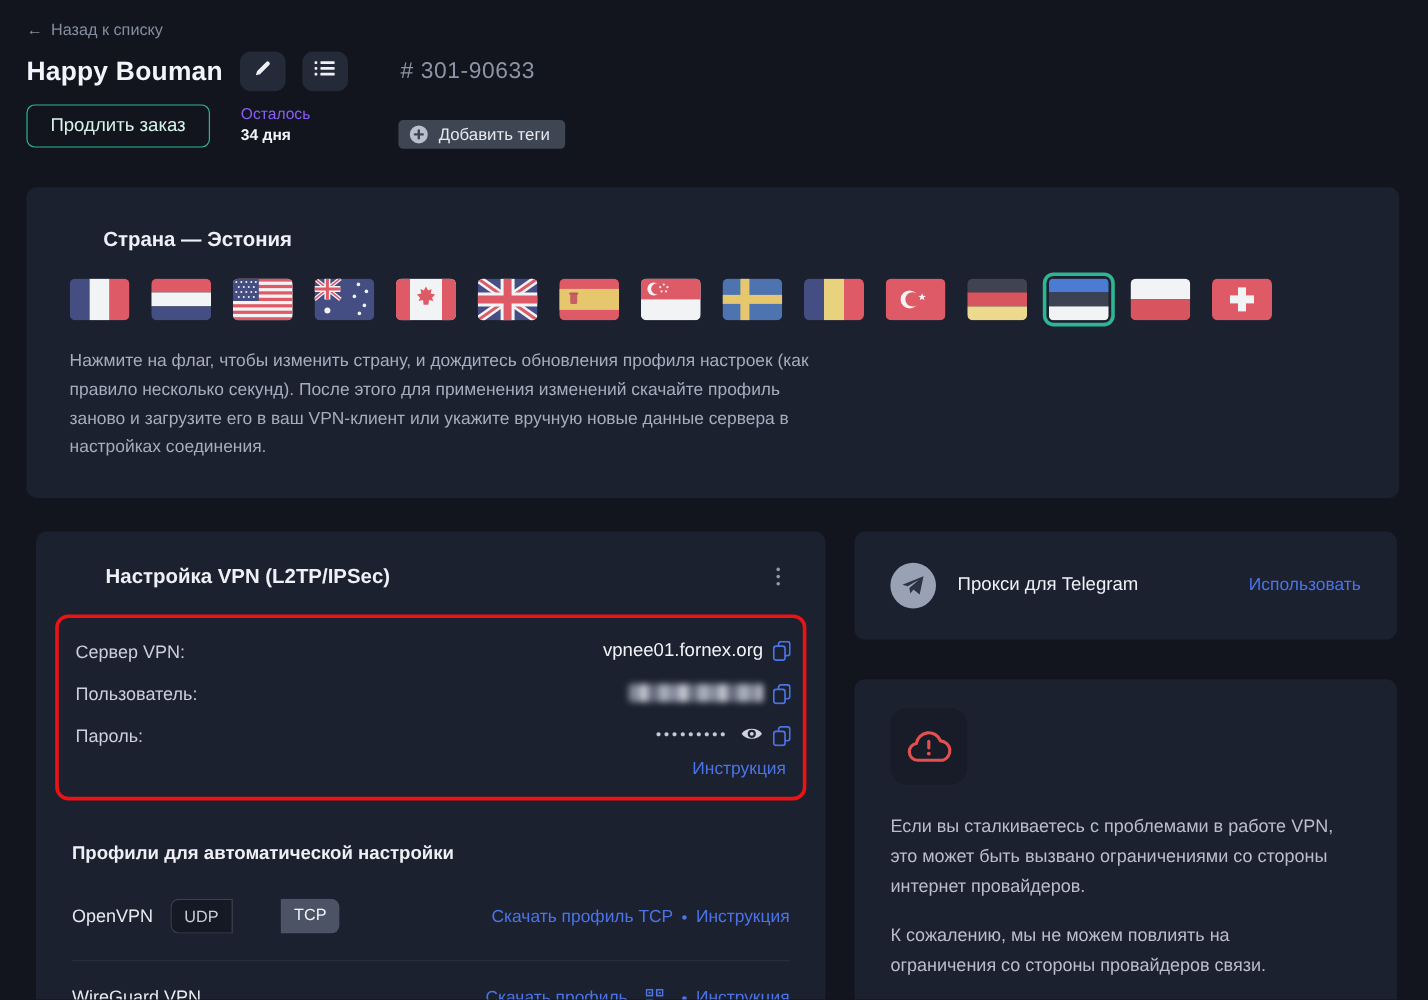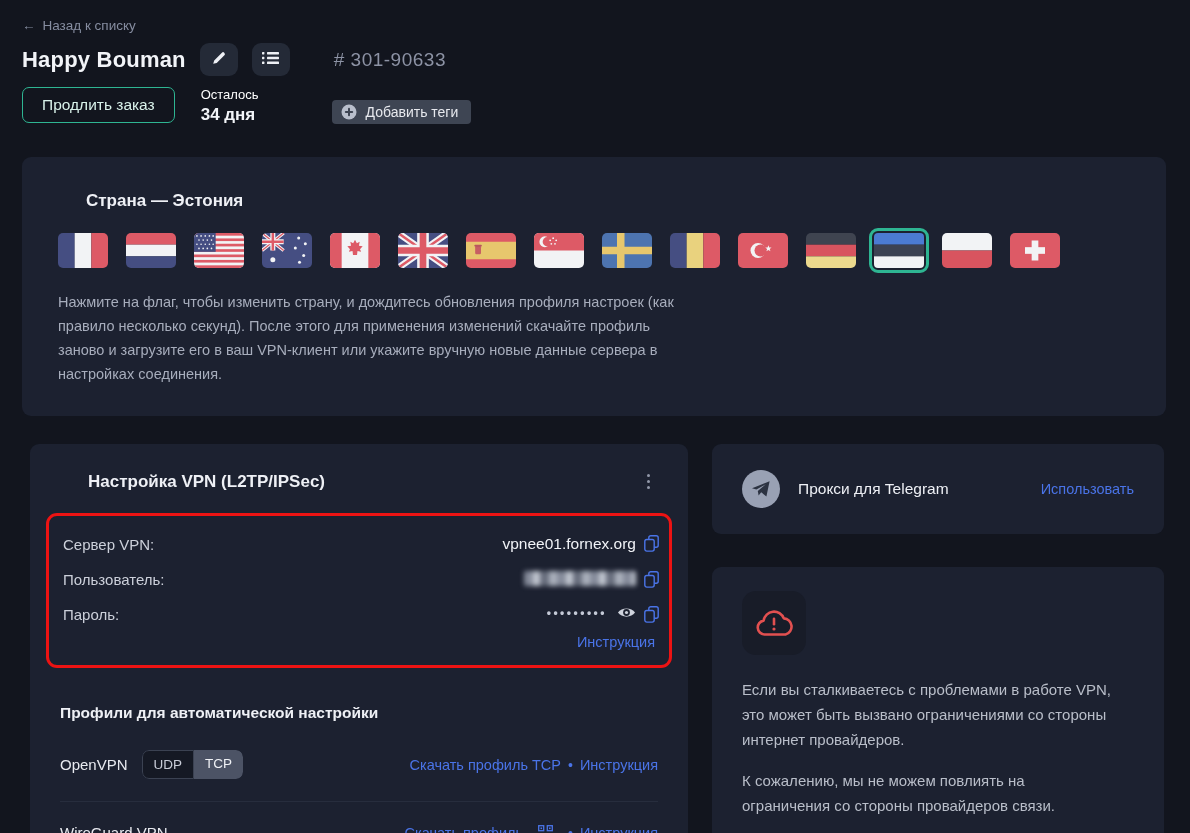--- a/index.html
+++ b/index.html
@@ -11,22 +11,22 @@
   
   .header { margin-left:22px; }
   .back-link { display:inline-flex; align-items:center; gap:7px; color:#868da0; font-size:13.5px; cursor:pointer; }
   .title-row { display:flex; align-items:center; margin-top:9px; }
   .page-title { font-size:22px; font-weight:bold; color:#f2f4f8; letter-spacing:.2px; }
   .icon-btn { width:38px; height:33px; background:#242a37; border-radius:9px; display:flex; align-items:center; justify-content:center; margin-left:14px; cursor:pointer; }
   .order-num { color:#8d93a5; font-size:19px; margin-left:44px; letter-spacing:.5px; }
   .actions-row { display:flex; align-items:flex-start; margin-top:11px; }
   .renew-btn { background:transparent; border:1px solid #2eb592; color:#d9f2ea; font-size:15.5px; padding:8px 19px; border-radius:7px; cursor:pointer; font-family:inherit; }
   .remaining { margin-left:26px; }
-  .remaining-label { color:#ffffff; font-size:13px; }
-  .remaining-value { color:#f2f4f8; font-size:17px; font-weight:bold; margin-top:3px; }
+  .remaining-label { color:#8b5cf6; font-size:13px; }
+  .remaining-value { color:#f2f4f8; font-size:13px; font-weight:bold; margin-top:3px; }
   .add-tags-btn { display:flex; align-items:center; gap:9px; background:#3e4553; color:#e7e9ee; border:none; border-radius:4px; font-size:14px; padding:4px 13px 4px 9px; margin-left:73px; margin-top:13px; cursor:pointer; font-family:inherit; }
 
   
   .card { background:#1c2130; border-radius:9px; }
 
   .country-card { margin:32px auto 0 22px; width:1144px; padding:34px 36px 30px; }
   .card-title { font-size:17px; font-weight:bold; color:#eef0f5;margin-left:28px; }
   .flags-row { display:flex; gap:18px; margin-top:22px; }
   .flag { width:50px; height:35px; border-radius:5px; overflow:hidden; flex:none; cursor:pointer; }
   .flag svg { display:block; width:100%; height:100%; }
@@ -47,21 +47,21 @@
   .blurred-value { width:112px; height:15px; border-radius:2px; background:repeating-linear-gradient(90deg,#858b9a 0 9px,#c2c7d1 9px 16px,#676d7c 16px 25px,#aab0bc 25px 33px); filter:blur(2.5px); }
   .password-dots { color:#c4c9d6; font-size:12px; letter-spacing:2.5px; font-weight:bold; }
   .cred-instruction { text-align:right; padding:4px 4px 2px 0; }
   a.link { color:#4a74e8; font-size:14.5px; text-decoration:none; cursor:pointer; }
   .profiles-title { font-size:15.5px; font-weight:bold; color:#eef0f5; margin:36px 14px 6px; }
   .profile-row { display:flex; align-items:center; justify-content:space-between; padding:22px 14px; }
   .profile-name { color:#e8eaf0; font-size:15px; display:flex; align-items:center; gap:14px; }
   .profile-links { display:flex; align-items:center; gap:7px; }
   .sep { color:#4a74e8; font-size:14px; }
   .divider { height:1px; background:#272d3d; margin:0 14px; }
-  .toggle { display:flex; border-radius:7px; overflow:hidden; }
+  .toggle { display:flex; border-radius:7px; overflow:hidden;gap:40px; }
   .toggle-opt { font-size:13.5px; padding:6px 11px; cursor:pointer; }
   .toggle-opt.off { background:#151924; color:#c9cdd8; border:1px solid #3b4252; border-radius:7px 0 0 7px; }
   .toggle-opt.on { background:#4c5365; color:#f0f2f6; border-radius:0 7px 7px 0; }
 
   
   .right-col { width:452px; }
   .tg-card { display:flex; align-items:center; padding:26px 30px; }
   .tg-icon { width:38px; height:38px; border-radius:50%; background:#99a1b4; display:flex; align-items:center; justify-content:center; flex:none; }
   .tg-title { color:#eef0f5; font-size:15.5px; margin-left:18px; flex:1; }
   .tg-action { font-size:15px; }

